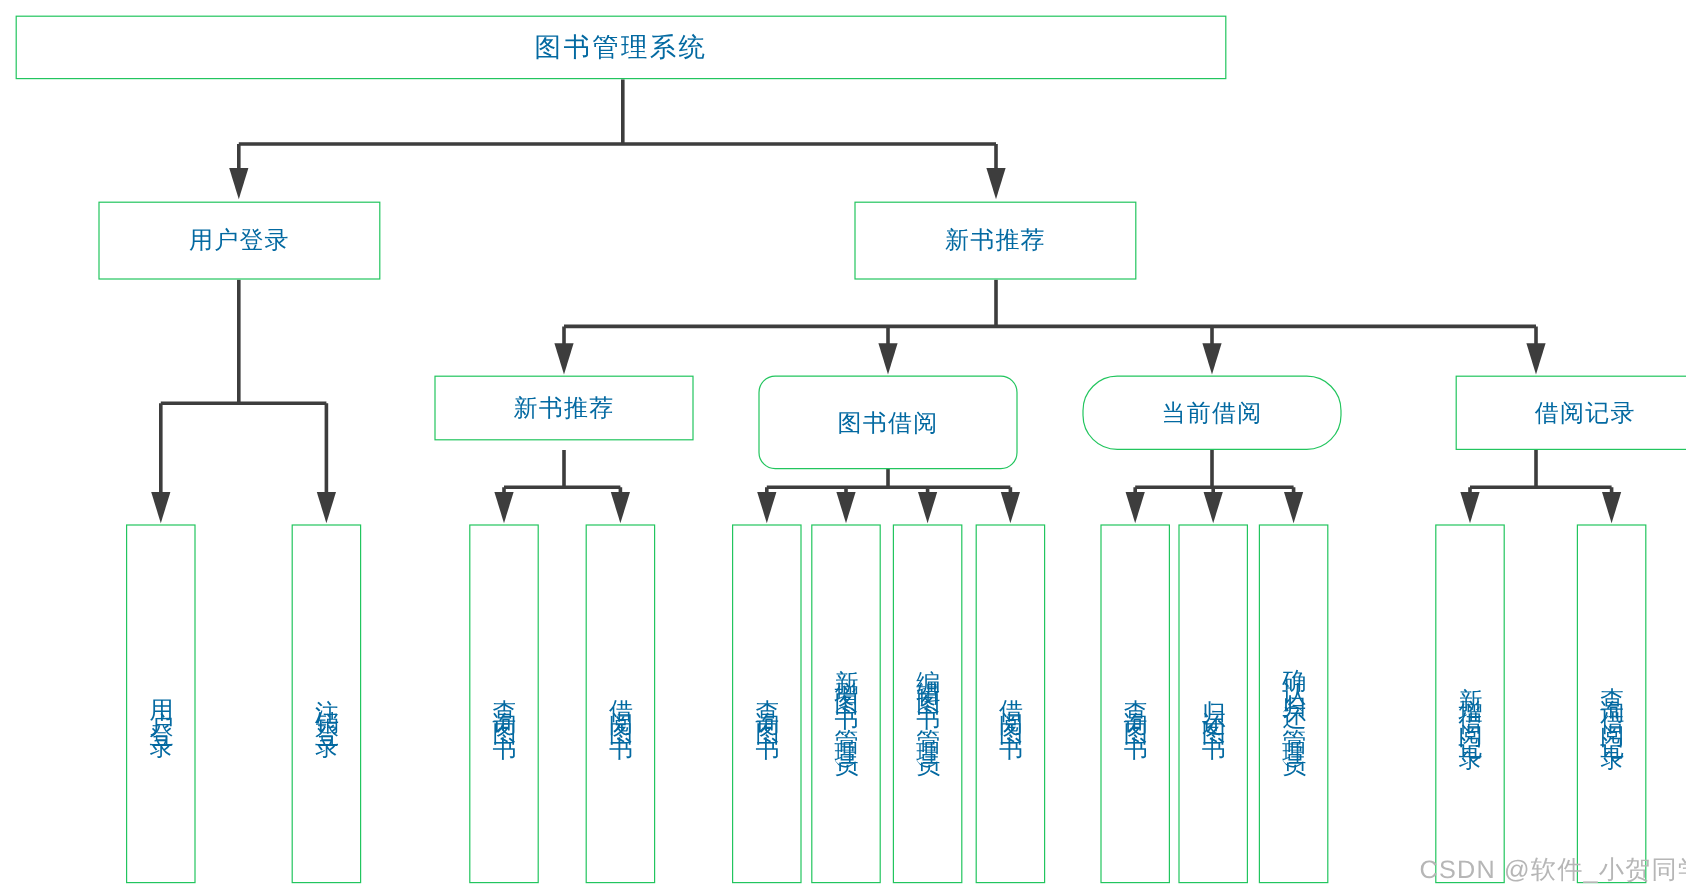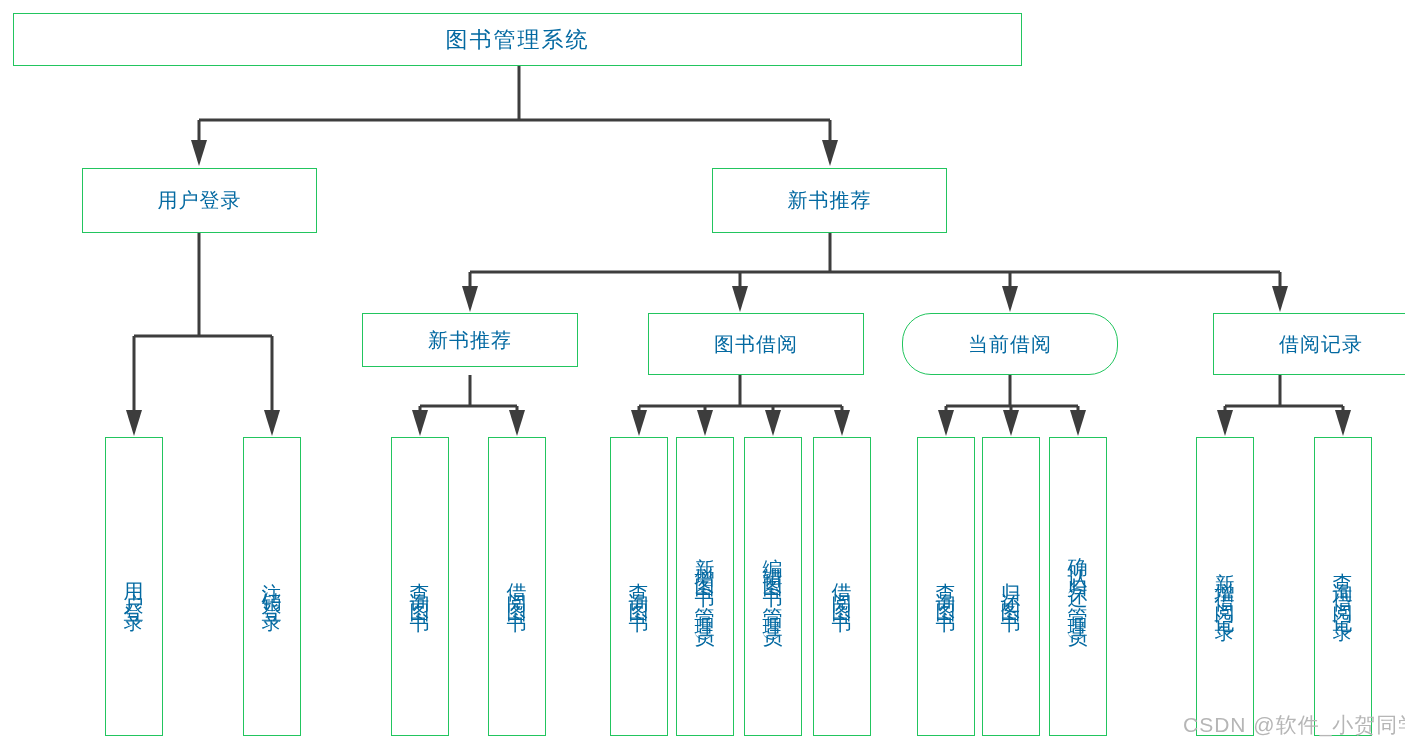--- a/index.html
+++ b/index.html
@@ -103,21 +103,21 @@
       <polygon points="1335,410 1351,410 1343,436"></polygon>
     </g>
   </svg>
 
   <div class="hbox root" style="left:13px; top:13px; width:1009px; height:53px;">图书管理系统</div>
 
   <div class="hbox" style="left:82px; top:168px; width:235px; height:65px;">用户登录</div>
   <div class="hbox" style="left:712px; top:168px; width:235px; height:65px;">新书推荐</div>
 
   <div class="hbox" style="left:362px; top:313px; width:216px; height:54px;">新书推荐</div>
-  <div class="hbox" style="left:648px; top:313px; width:216px; height:62px;">图书借阅</div>
+  <div class="hbox" style="left:632px; top:313px; width:216px; height:78px;border-radius:14px;">图书借阅</div>
   <div class="hbox" style="left:902px; top:313px; width:216px; height:62px;border-radius:29px;">当前借阅</div>
   <div class="hbox" style="left:1172px; top:313px; width:216px; height:62px;margin-left:41px;">借阅记录</div>
 
   <div class="vbox" style="left:105px;">用户登录</div>
   <div class="vbox" style="left:243px;">注销登录</div>
 
   <div class="vbox" style="left:391px;">查询图书</div>
   <div class="vbox" style="left:488px;">借阅图书</div>
 
   <div class="vbox" style="left:610px;">查询图书</div>

